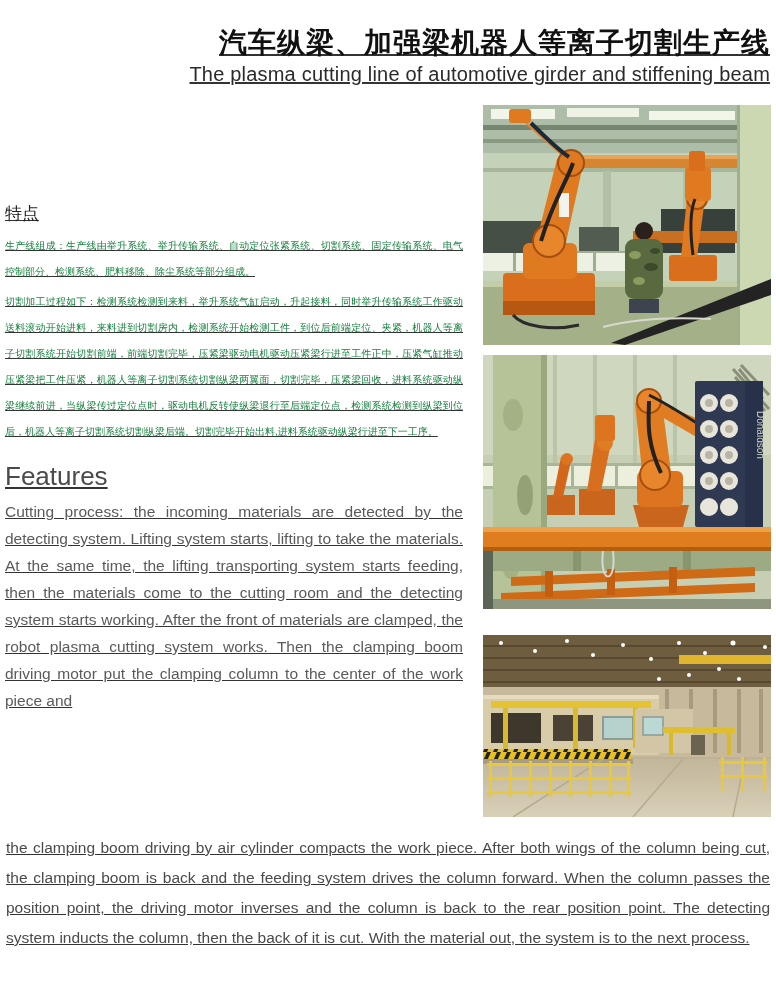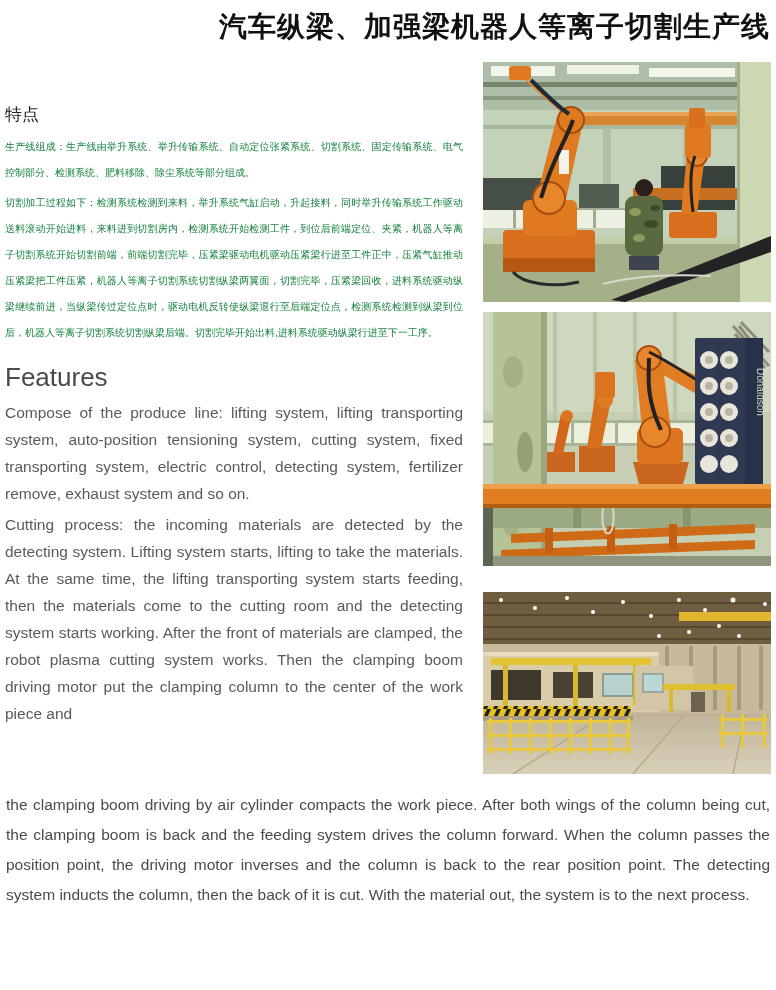--- a/index.html
+++ b/index.html
@@ -2,21 +2,21 @@
 <html><head>
 <meta charset="utf-8">
 <style>
   * { margin:0; padding:0; box-sizing:border-box; }
   html,body { background:#ffffff; }
   body {
     width:776px; height:990px; overflow:hidden;
     font-family:"Liberation Sans","DejaVu Sans",sans-serif;
     color:#333;
   }
-  .page { width:776px; height:990px; padding:10px 5px 0 5px; }
+  .page { width:776px; height:990px; padding:26px 5px 0 5px;text-decoration:underline; }
 
   
   .hdr { text-align:right; padding-right:1px; }
   .hdr h1 {
     font-size:28px; font-weight:bold; color:#111;
     letter-spacing:1px; line-height:34px;
   }
   .hdr h2 {
     font-size:20px; font-weight:normal; color:#2a2a2a;
     letter-spacing:0.2px; line-height:26px; margin-top:1px;
@@ -51,31 +51,31 @@
     text-align:justify; margin-bottom:2px;
   }
 </style>
 </head>
 <body>
 
 <div class="page">
 
   <div class="hdr">
     <h1>汽车纵梁、加强梁机器人等离子切割生产线</h1>
+    <h2>The plasma cutting line of automotive girder and stiffening beam</h2>
   </div>
 
   <div class="content">
 
     <div class="text-col">
       <h3 class="h-zh">特点</h3>
       <p class="p-zh">生产线组成：生产线由举升系统、举升传输系统、自动定位张紧系统、切割系统、固定传输系统、电气控制部分、检测系统、肥料移除、除尘系统等部分组成。</p>
       <p class="p-zh">切割加工过程如下：检测系统检测到来料，举升系统气缸启动，升起接料，同时举升传输系统工作驱动送料滚动开始进料，来料进到切割房内，检测系统开始检测工件，到位后前端定位、夹紧，机器人等离子切割系统开始切割前端，前端切割完毕，压紧梁驱动电机驱动压紧梁行进至工件正中，压紧气缸推动压紧梁把工件压紧，机器人等离子切割系统切割纵梁两翼面，切割完毕，压紧梁回收，进料系统驱动纵梁继续前进，当纵梁传过定位点时，驱动电机反转使纵梁退行至后端定位点，检测系统检测到纵梁到位后，机器人等离子切割系统切割纵梁后端。切割完毕开始出料,进料系统驱动纵梁行进至下一工序。</p>
 
       <h3 class="h-en">Features</h3>
-      <p class="p-en">Compose of the produce line: lifting system, lifting transporting system, auto-position tensioning system, cutting system, fixed transporting system, electric control, detecting system, fertilizer remove, exhaust system and so on.</p>
       <p class="p-en">Cutting process: the incoming materials are detected by the detecting system. Lifting system starts, lifting to take the materials. At the same time, the lifting transporting system starts feeding, then the materials come to the cutting room and the detecting system starts working. After the front of materials are clamped, the robot plasma cutting system works. Then the clamping boom driving motor put the clamping column to the center of the work piece and</p>
     </div>
 
     <div class="photo-col">
 
       <figure class="ph1" aria-label="Orange plasma-cutting robots with worker in factory hall">
         <svg width="288" height="240" viewBox="0 0 288 240">
           <rect x="0" y="0" width="288" height="240" fill="#c5d2ba"></rect>
 
           <rect x="0" y="0" width="288" height="48" fill="#aebda8"></rect>

